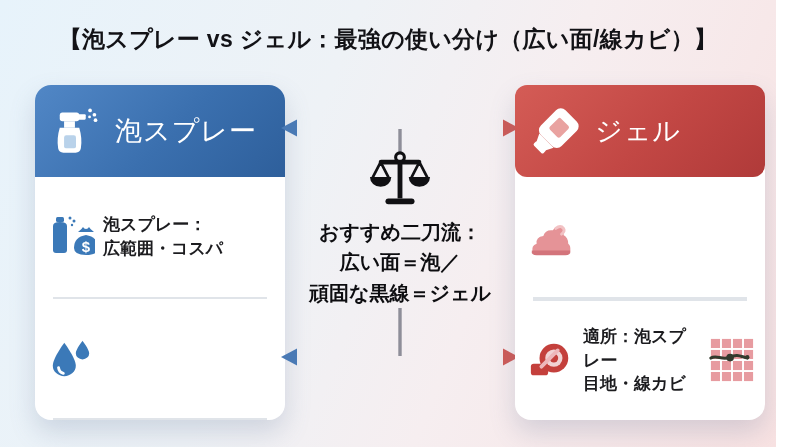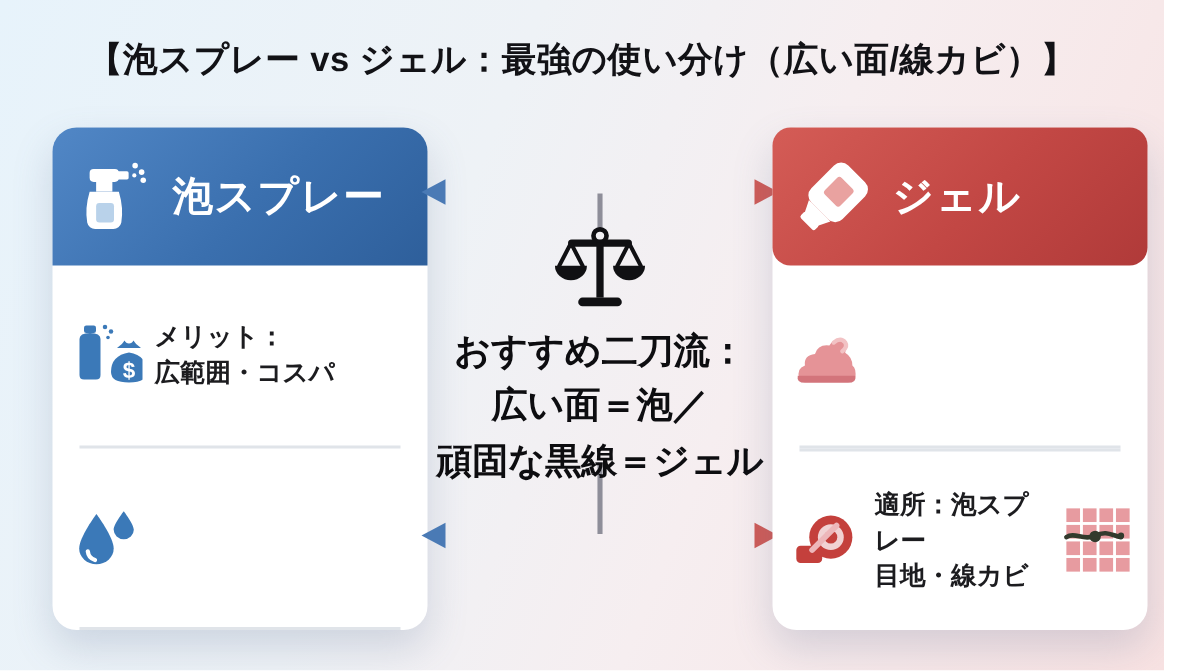--- a/index.html
+++ b/index.html
@@ -25,36 +25,36 @@
   .card-left  { left:35px; }
   .card-right { left:515px; }
 
   .card-header {
     flex:0 0 92px; border-radius:16px 16px 0 0;
     display:flex; align-items:center; padding:0 12px; gap:10px;
   }
   .header-blue { background:linear-gradient(135deg,#5187c6 0%,#3a6fae 55%,#2e5f9b 100%); }
   .header-red  { background:linear-gradient(135deg,#d45c56 0%,#c24744 55%,#b03a39 100%);border-radius:12px; }
   .hicon { flex:0 0 58px; display:flex; justify-content:center; }
-  .hlabel { color:#ffffff; font-size:27px; font-weight:700; letter-spacing:1px; }
+  .hlabel { color:#ffffff; font-size:27px; font-weight:400; letter-spacing:1px; }
 
   .row { flex:1; display:flex; align-items:center; padding:0 10px 0 12px; gap:8px; }
   .ricon { flex:0 0 48px; display:flex; justify-content:center; }
   .ricon-right { flex:0 0 44px; display:flex; justify-content:center; }
   .rtext {
     flex:1; font-size:17px; font-weight:700; color:#1c1c1f;
     white-space:pre-line; line-height:1.38;
   }
   .sep { flex:0 0 0; border-top:2px solid #e0e4e9; margin:0 18px; }
 
   .connector { position:absolute; left:280px; top:100px; width:240px; height:280px; pointer-events:none; }
   .scale-wrap { position:absolute; left:369px; top:150px; width:62px; height:60px; }
   .center-text {
     position:absolute; left:283px; top:217px; width:234px; text-align:center;
-    font-size:24px; font-weight:800; color:#0d0d10;
+    font-size:20px; font-weight:800; color:#0d0d10;
     white-space:pre-line; line-height:1.52;
   }
 </style>
 </head>
 <body>
 
 <div class="stage">
 
   <div class="title">【泡スプレー vs ジェル：最強の使い分け（広い面/線カビ）】</div>
 
@@ -86,21 +86,21 @@
             <rect x="9" y="4" width="8" height="5" rx="1.5"></rect>
             <circle cx="23" cy="5" r="1.5"></circle>
               <circle cx="27" cy="8" r="1.5"></circle>
               <circle cx="25" cy="12" r="1.2"></circle>
             <path d="M31 19 q4 -3 5 -5 q1 2 3 2 q2 0 3 -2 q1 2 5 5 z"></path>
             <path d="M27 35 q0 -11 12 -13 q12 2 12 13 q0 7 -12 7 q-12 0 -12 -7 z"></path>
           </g>
           <text x="39" y="39" text-anchor="middle" font-size="15" font-weight="bold" fill="#ffffff" font-family="Liberation Sans, sans-serif">$</text>
         </svg>
       </span>
-      <span class="rtext">メリット：
+      <span class="rtext">泡スプレー：
 広範囲・コスパ</span>
     </div>
     <div class="sep"></div>
 
     <div class="row">
       <span class="ricon">
         <svg width="46" height="46" viewBox="0 0 48 48">
           <path d="M17 8 C17 8 5 24 5 32 a12 11 0 0 0 24 0 C29 24 17 8 17 8 Z" fill="#3b79b8"></path>
           <path d="M11 34 a7 7 0 0 0 5 6" stroke="#ffffff" stroke-width="3" fill="none" stroke-linecap="round"></path>
           <path d="M36 6 C36 6 29 15 29 19 a7 6.5 0 0 0 14 0 C43 15 36 6 36 6 Z" fill="#3b79b8"></path>

